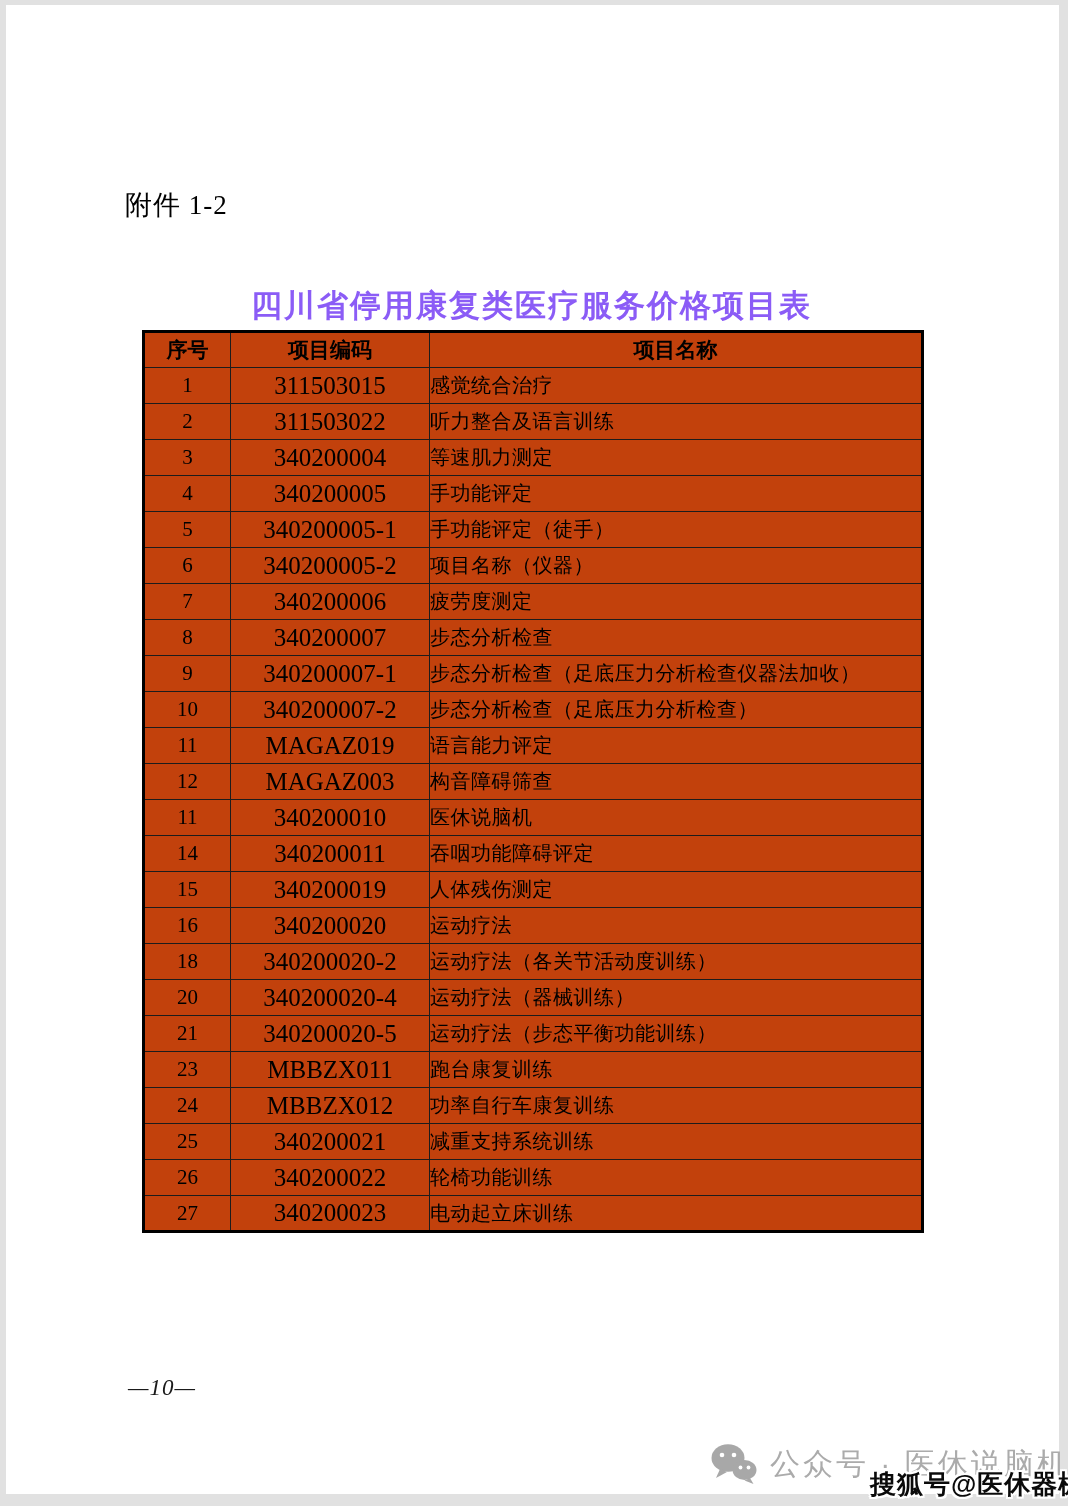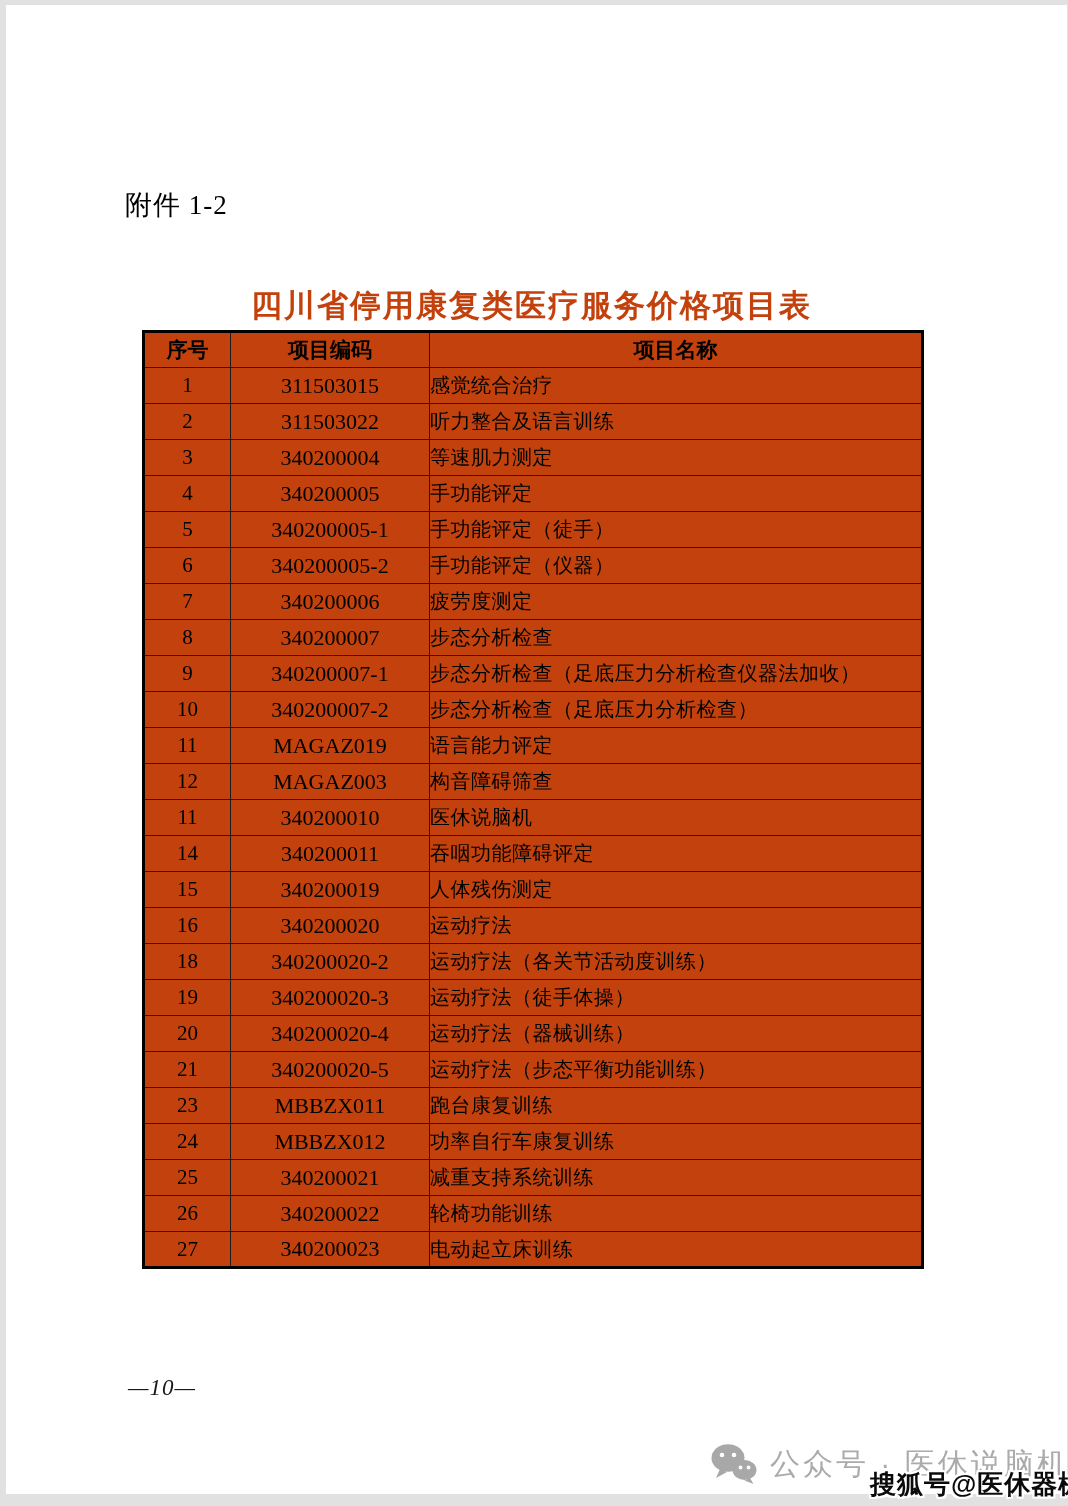--- a/index.html
+++ b/index.html
@@ -8,39 +8,38 @@
     background: #e1e1e1;
     position: relative;
     font-family: "Liberation Serif", "DejaVu Serif", serif;
     overflow: hidden;
   }
   .page {
     position: absolute;
     left: 6px; top: 5px;
     width: 1053px; height: 1489px;
     background: #ffffff;
-    padding-left: 8px;
   }
   .attachment {
     position: absolute;
     left: 119px; top: 182px;
     font-size: 27px;
     color: #000;
     letter-spacing: 1px;
   }
   .doc-title {
     position: absolute;
     left: 136px; top: 280px;
     width: 779px;
     text-align: center;
     font-family: "Liberation Sans", "DejaVu Sans", sans-serif;
     font-weight: 700;
     font-size: 31px;
     letter-spacing: 2px;
-    color: #c2410c;
+    color: #8b5cf6;
     white-space: nowrap;
   }
   table.price-table {
     position: absolute;
     left: 136px; top: 325px;
     width: 779px;
     border-collapse: collapse;
     table-layout: fixed;
     border: 3px solid #000;
     background: #c2410c;
@@ -59,21 +58,21 @@
     font-weight: 700;
     font-size: 21px;
     text-align: center;
   }
   td.col-index {
     text-align: center;
     font-size: 21px;
   }
   td.col-code {
     text-align: center;
-    font-size: 22px;
+    font-size: 25px;
     font-family: "Liberation Serif", "DejaVu Serif", serif;
   }
   td.col-name {
     text-align: left;
     font-size: 20px;
     padding-left: 15px;
     letter-spacing: 0.5px;
     margin-top: 48px;
   }
   .page-number {
@@ -158,21 +157,21 @@
           <td class="col-name">手功能评定</td>
         </tr>
         <tr>
           <td class="col-index">5</td>
           <td class="col-code">340200005-1</td>
           <td class="col-name">手功能评定（徒手）</td>
         </tr>
         <tr>
           <td class="col-index">6</td>
           <td class="col-code">340200005-2</td>
-          <td class="col-name">手功能评定（仪器）</td>
+          <td class="col-name">项目名称（仪器）</td>
         </tr>
         <tr>
           <td class="col-index">7</td>
           <td class="col-code">340200006</td>
           <td class="col-name">疲劳度测定</td>
         </tr>
         <tr>
           <td class="col-index">8</td>
           <td class="col-code">340200007</td>
           <td class="col-name">步态分析检查</td>
@@ -214,25 +213,20 @@
         </tr>
         <tr>
           <td class="col-index">16</td>
           <td class="col-code">340200020</td>
           <td class="col-name">运动疗法</td>
         </tr>
         <tr>
           <td class="col-index">18</td>
           <td class="col-code">340200020-2</td>
           <td class="col-name">运动疗法（各关节活动度训练）</td>
-        </tr>
-        <tr>
-          <td class="col-index">19</td>
-          <td class="col-code">340200020-3</td>
-          <td class="col-name">运动疗法（徒手体操）</td>
         </tr>
         <tr>
           <td class="col-index">20</td>
           <td class="col-code">340200020-4</td>
           <td class="col-name">运动疗法（器械训练）</td>
         </tr>
         <tr>
           <td class="col-index">21</td>
           <td class="col-code">340200020-5</td>
           <td class="col-name">运动疗法（步态平衡功能训练）</td>

